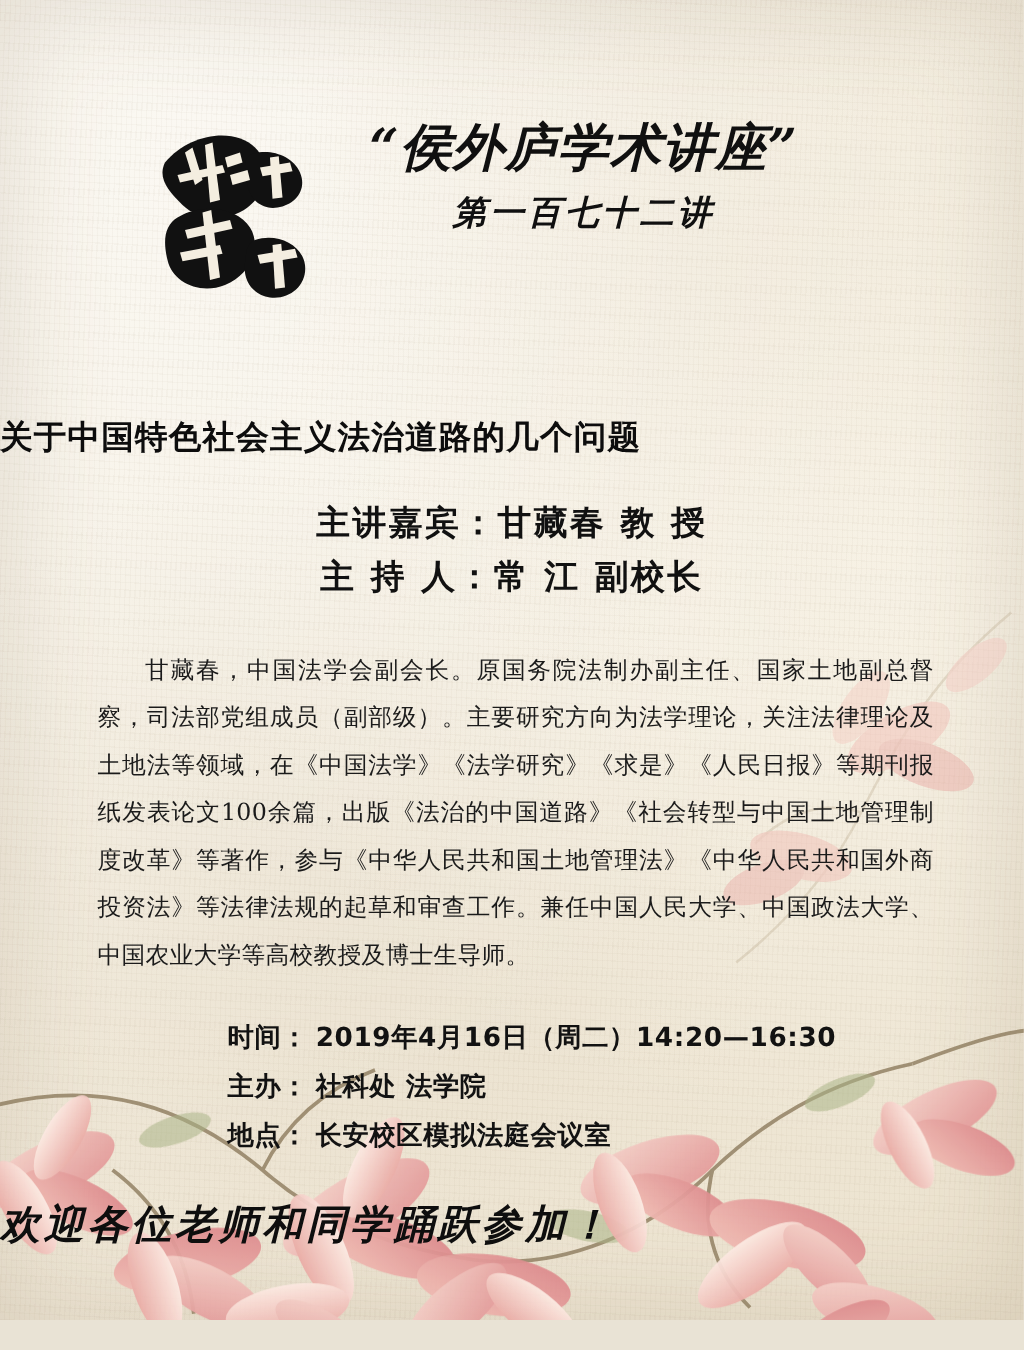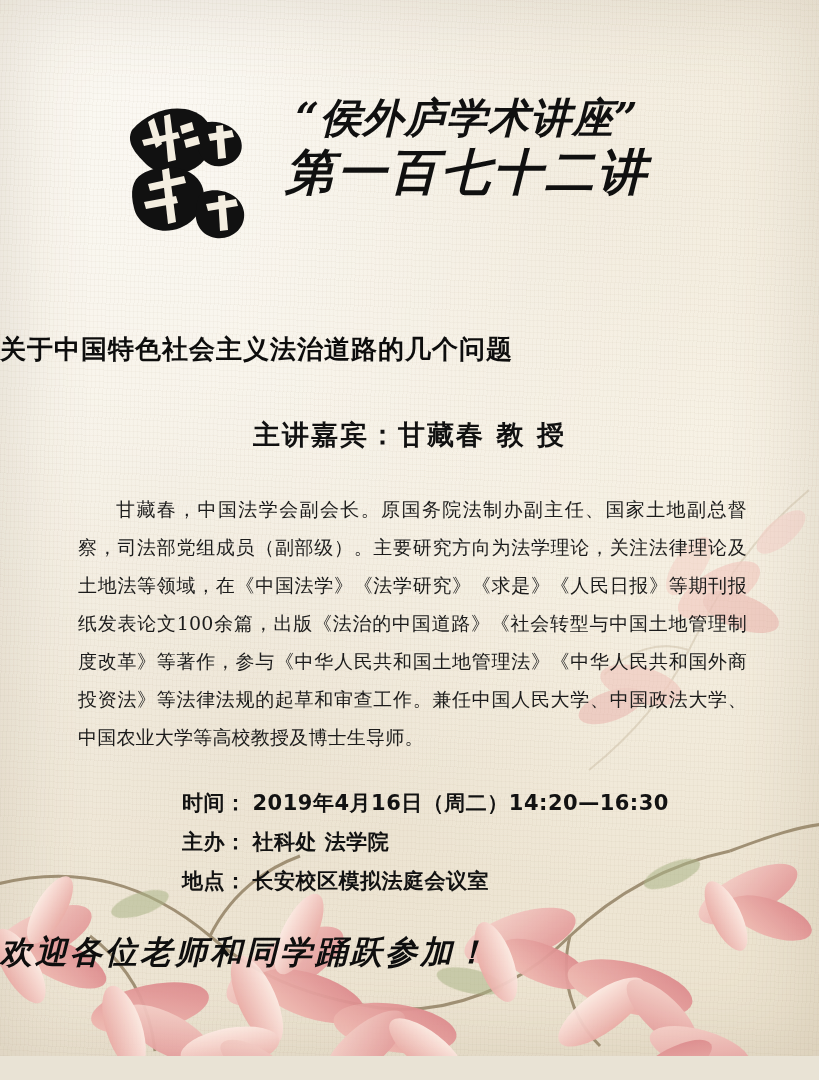--- a/index.html
+++ b/index.html
@@ -58,43 +58,43 @@
     font-family:"DejaVu Serif", serif;
     font-size:41px;
     font-weight:bold;
     color:#101010;
     letter-spacing:1px;
     line-height:1.12;
     font-style:italic;
   }
   .series-no{
     font-family:"DejaVu Serif", serif;
-    font-size:49px;
+    font-size:27px;
     font-weight:bold;
     color:#101010;
     letter-spacing:3px;
     line-height:1.25;
-    margin-top:0;
+    margin-top:12px;
     font-style:italic;
   }
 
   
   .main-title{
     margin-top:46px;
     text-align:left;
     font-family:"DejaVu Serif", serif;
     font-weight:bold;
     font-size:26px;
     color:#0d0d0d;
     letter-spacing:1px;
   }
 
   
   .people{
-    margin-top:46px;
+    margin-top:30px;
     text-align:center;
     font-family:"DejaVu Serif", serif;
     font-weight:bold;
     color:#111;
   }
   .people .row{
     font-size:27px;
     line-height:1.6;
     letter-spacing:2px;
   }
@@ -207,20 +207,21 @@
       <div class="title-block">
         <div class="series-title">“侯外庐学术讲座”</div>
         <div class="series-no">第一百七十二讲</div>
       </div>
     </div>
 
     <div class="main-title">关于中国特色社会主义法治道路的几个问题</div>
 
     <div class="people">
       <div class="row">主讲嘉宾：甘藏春  教   授</div>
+      <div class="row">主 持 人：常   江  副校长</div>
     </div>
 
     <div class="bio">甘藏春，中国法学会副会长。原国务院法制办副主任、国家土地副总督察，司法部党组成员（副部级）。主要研究方向为法学理论，关注法律理论及土地法等领域，在《中国法学》《法学研究》《求是》《人民日报》等期刊报纸发表论文100余篇，出版《法治的中国道路》《社会转型与中国土地管理制度改革》等著作，参与《中华人民共和国土地管理法》《中华人民共和国外商投资法》等法律法规的起草和审查工作。兼任中国人民大学、中国政法大学、中国农业大学等高校教授及博士生导师。</div>
 
     <div class="info">
       <div>
         <span class="label">时间：</span><span class="value">2019年4月16日（周二）14:20—16:30</span>
       </div>
       <div>
         <span class="label">主办：</span><span class="value">社科处 法学院</span>

